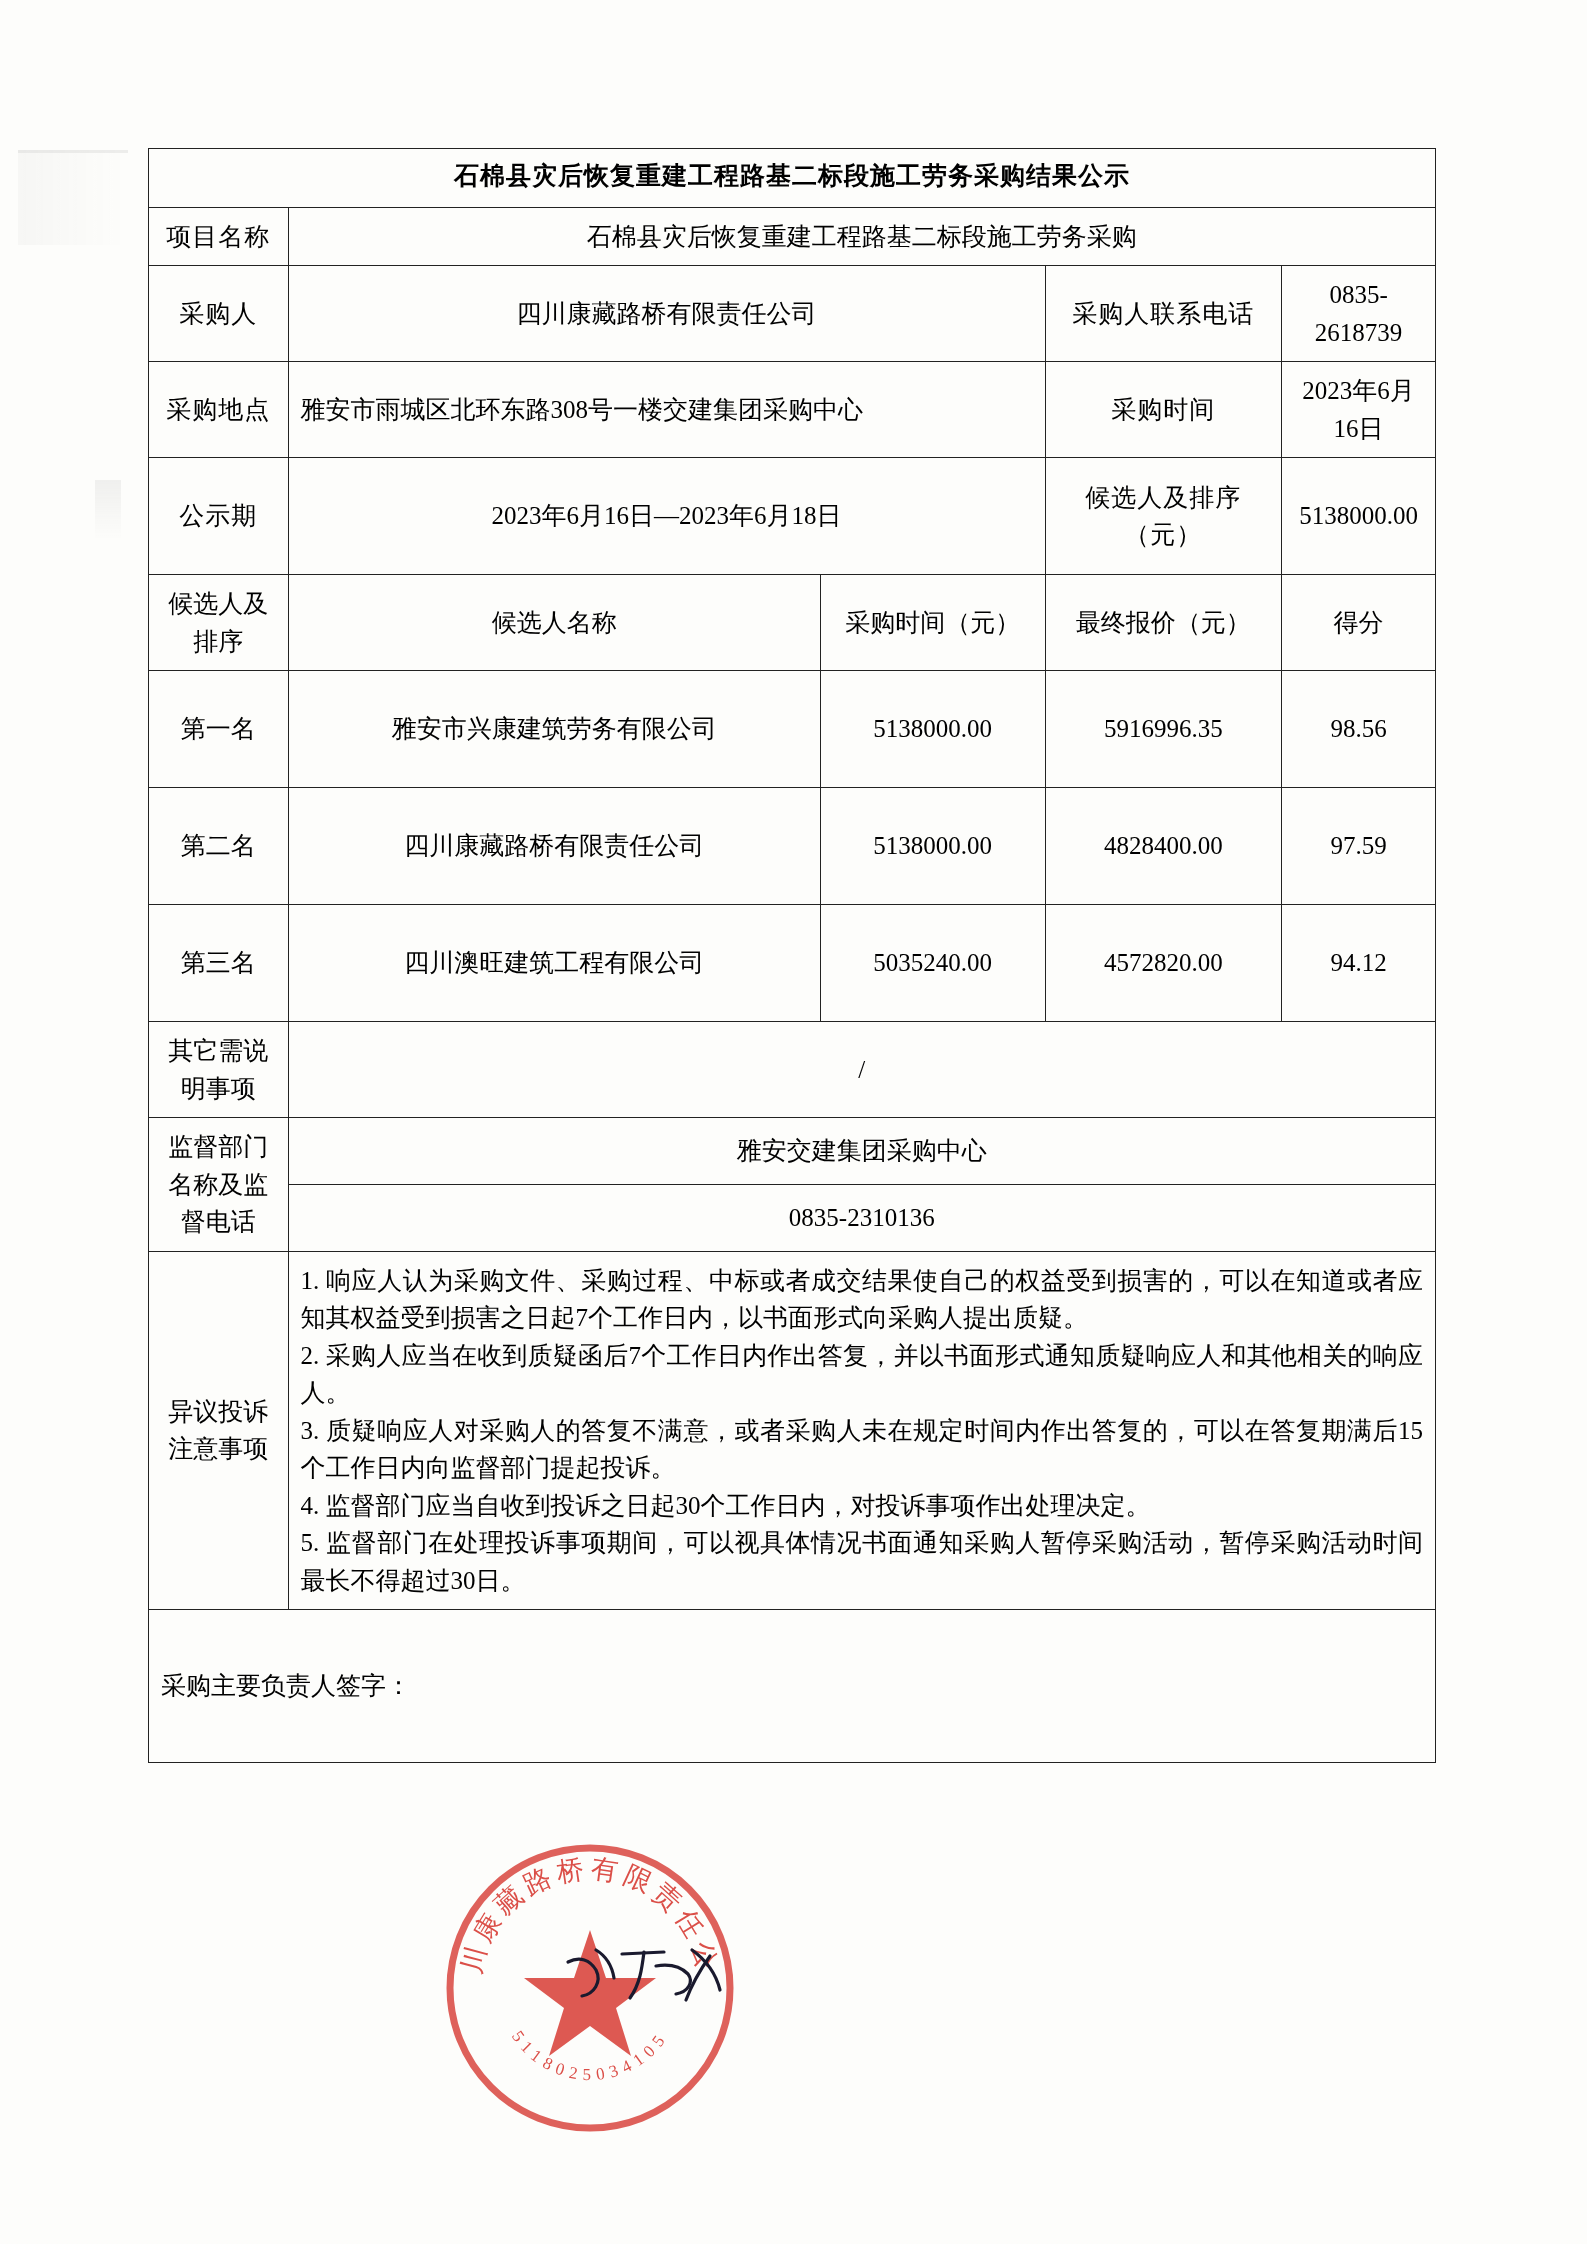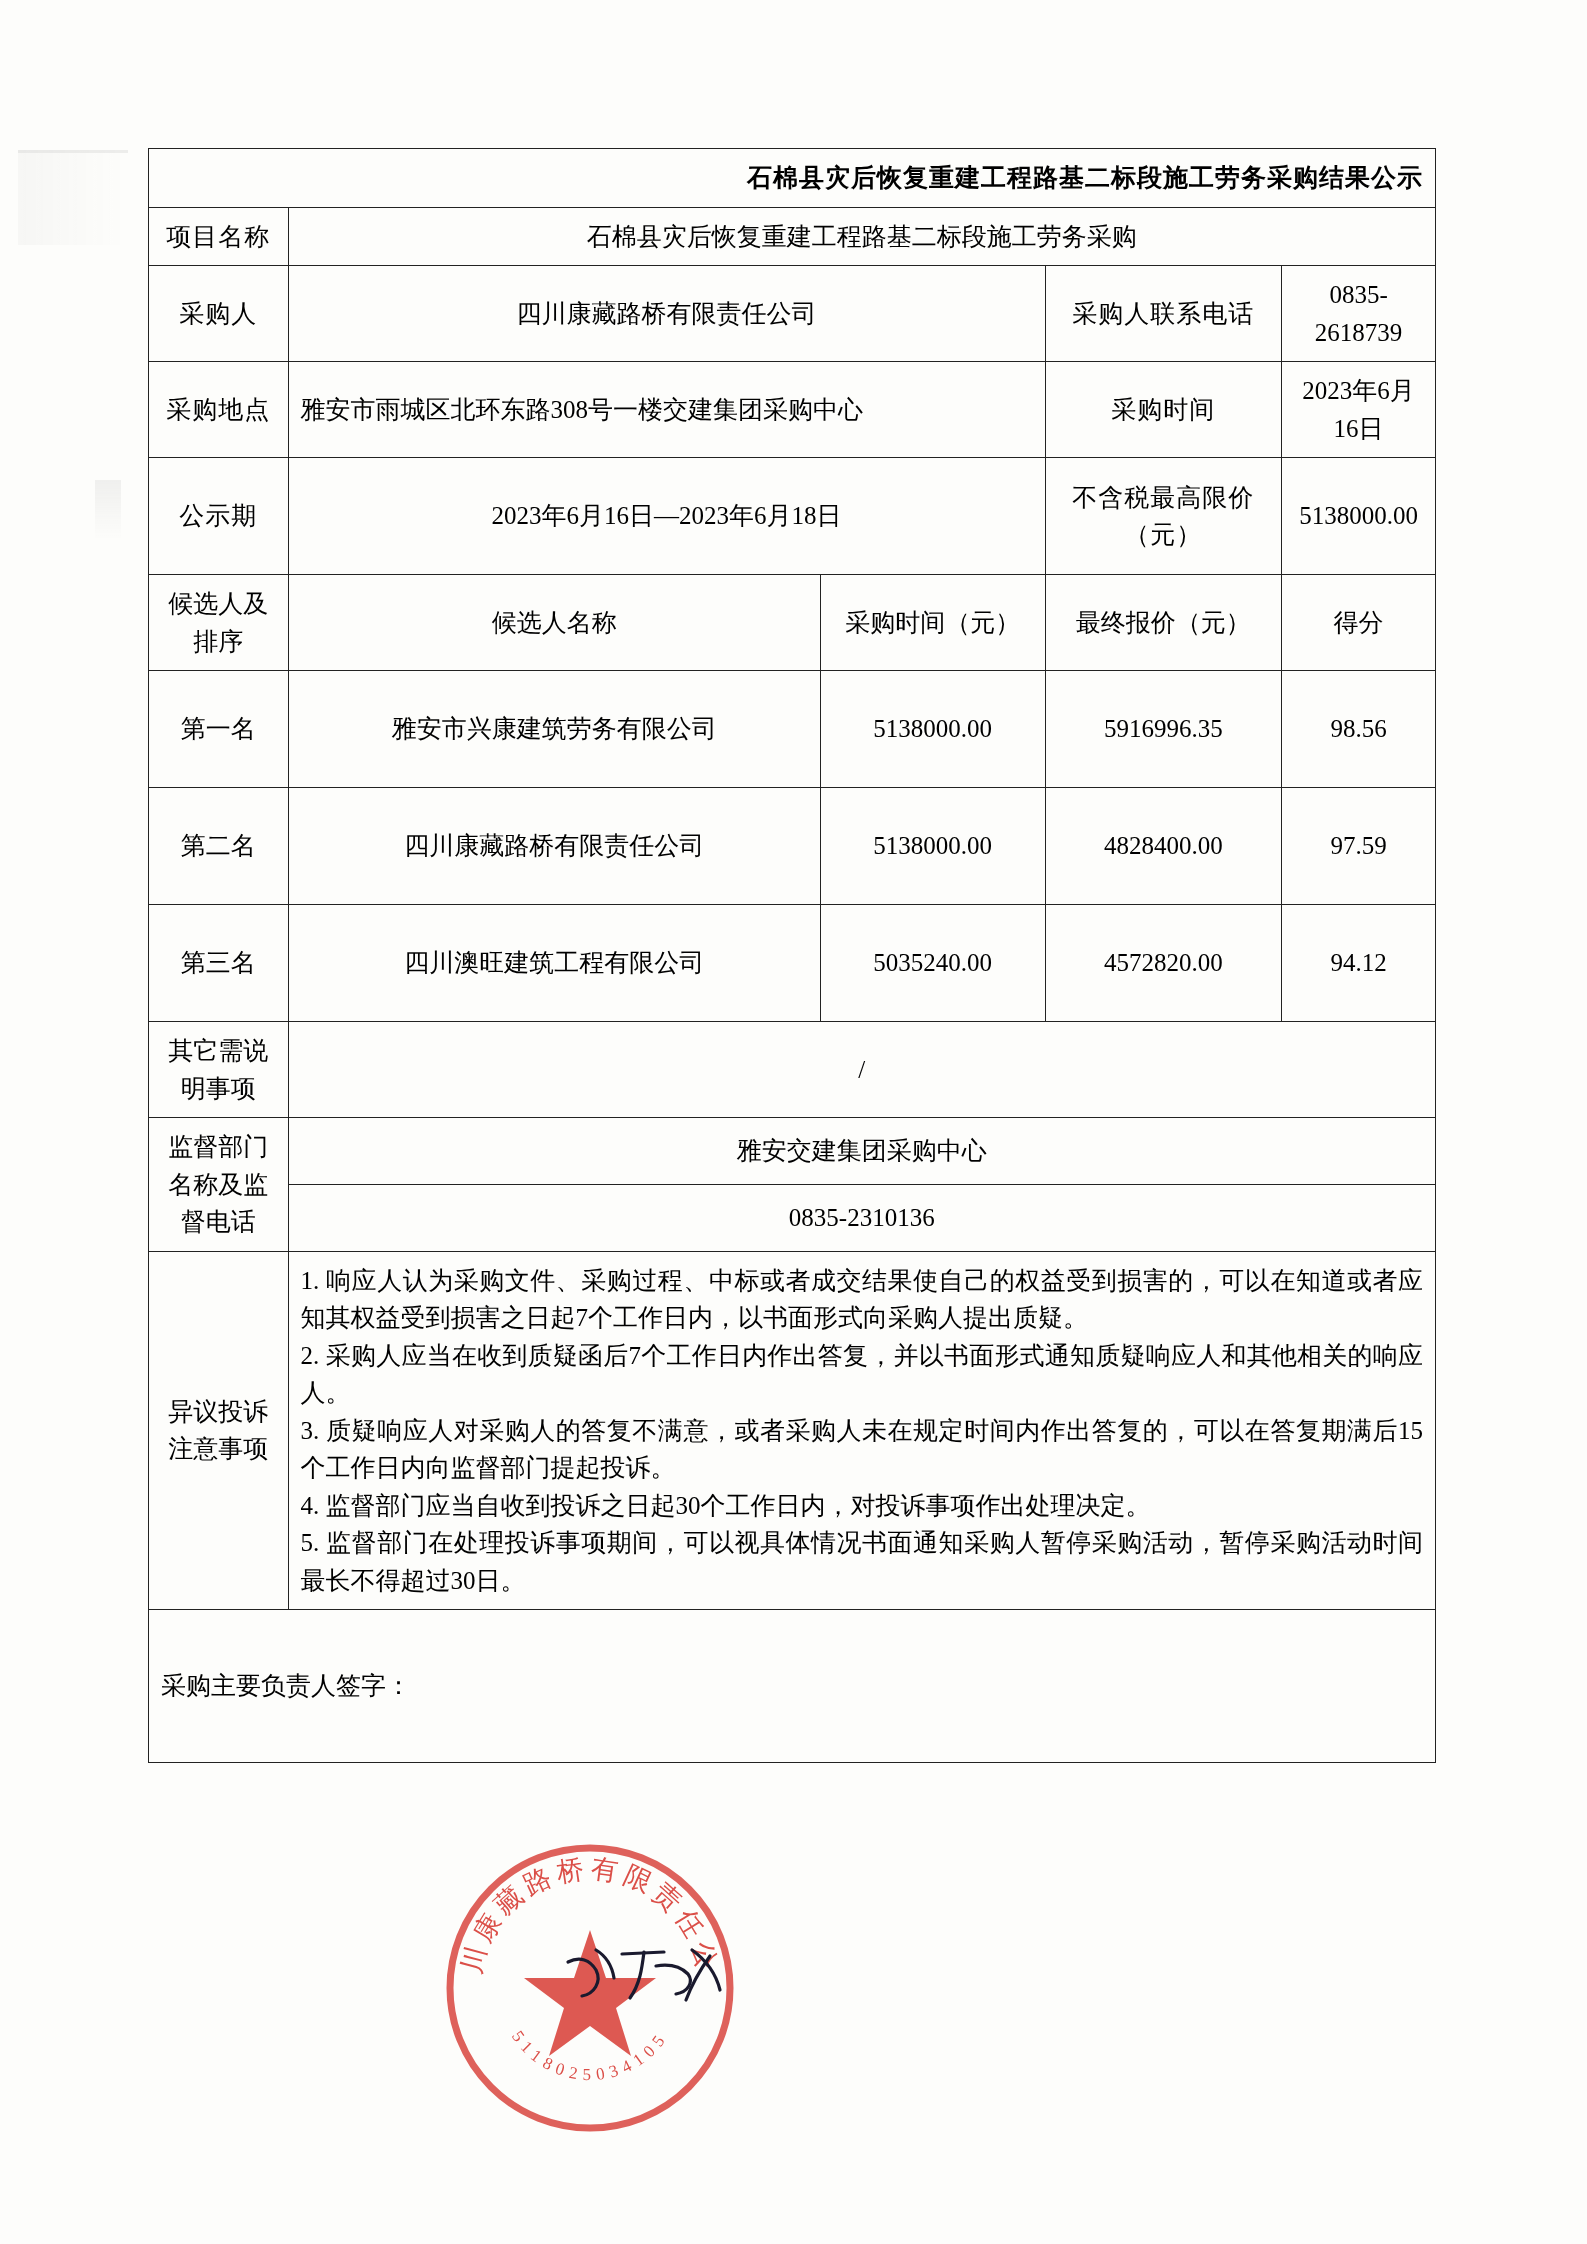--- a/index.html
+++ b/index.html
@@ -53,25 +53,26 @@
     table-layout: fixed;
   }
   table.doc td {
     border: 1.6px solid #222;
     padding: 10px 12px;
     vertical-align: middle;
     font-size: 25px;
     line-height: 1.5;
   }
   .title-cell {
-    text-align: right;
+    text-align: center;
     font-size: 33px;
     font-weight: bold;
     letter-spacing: 1px;
     padding: 26px 10px 24px 10px;
+    font-family: Liberation Mono, monospace;
   }
   .lbl {
     text-align: center;
     font-size: 25px;
     letter-spacing: 1px;
   }
   .ctr { text-align: center; }
   .lft { text-align: left; margin-left: 26px; }
   .num { text-align: center; font-family: Liberation Serif, serif; }
   .tall { height: 96px; }
@@ -153,21 +154,21 @@
     <tr>
       <td class="lbl">采购地点</td>
       <td class="lft" colspan="2">雅安市雨城区北环东路308号一楼交建集团采购中心</td>
       <td class="lbl">采购时间</td>
       <td class="ctr">2023年6月16日</td>
     </tr>
 
     <tr>
       <td class="lbl tall">公示期</td>
       <td class="ctr" colspan="2">2023年6月16日—2023年6月18日</td>
-      <td class="lbl">不含税最高限价（元）</td>
+      <td class="lbl">候选人及排序（元）</td>
       <td class="num">5138000.00</td>
     </tr>
 
     <tr>
       <td class="hdr">候选人及排序</td>
       <td class="hdr">候选人名称</td>
       <td class="hdr">采购时间（元）</td>
       <td class="hdr">最终报价（元）</td>
       <td class="hdr">得分</td>
     </tr>

